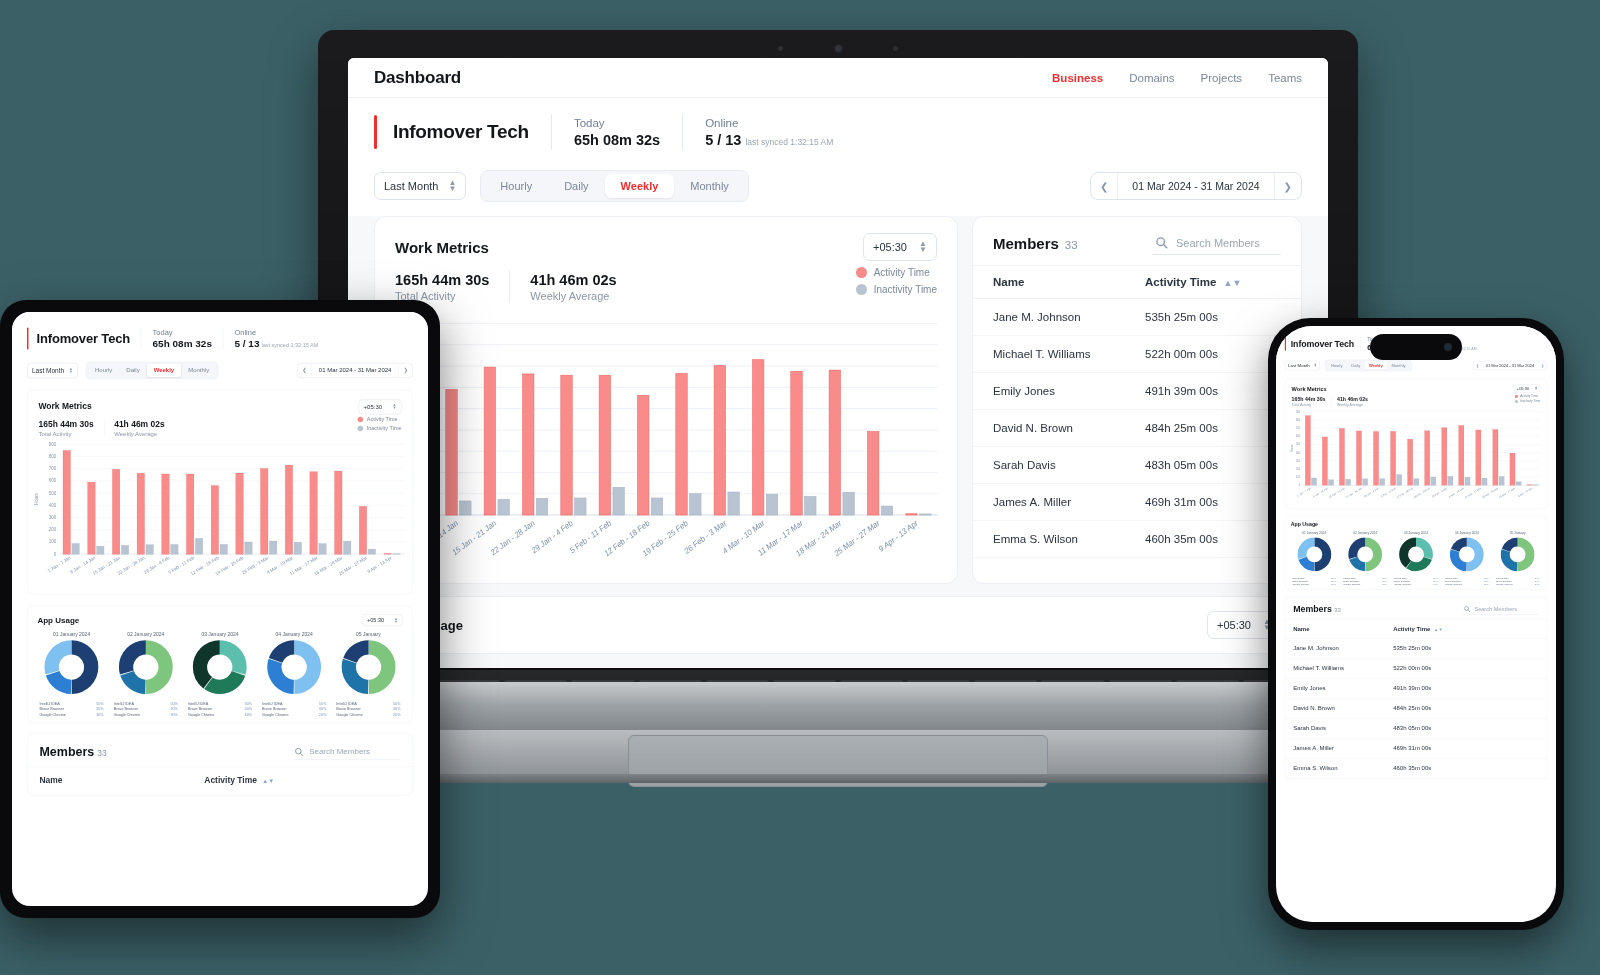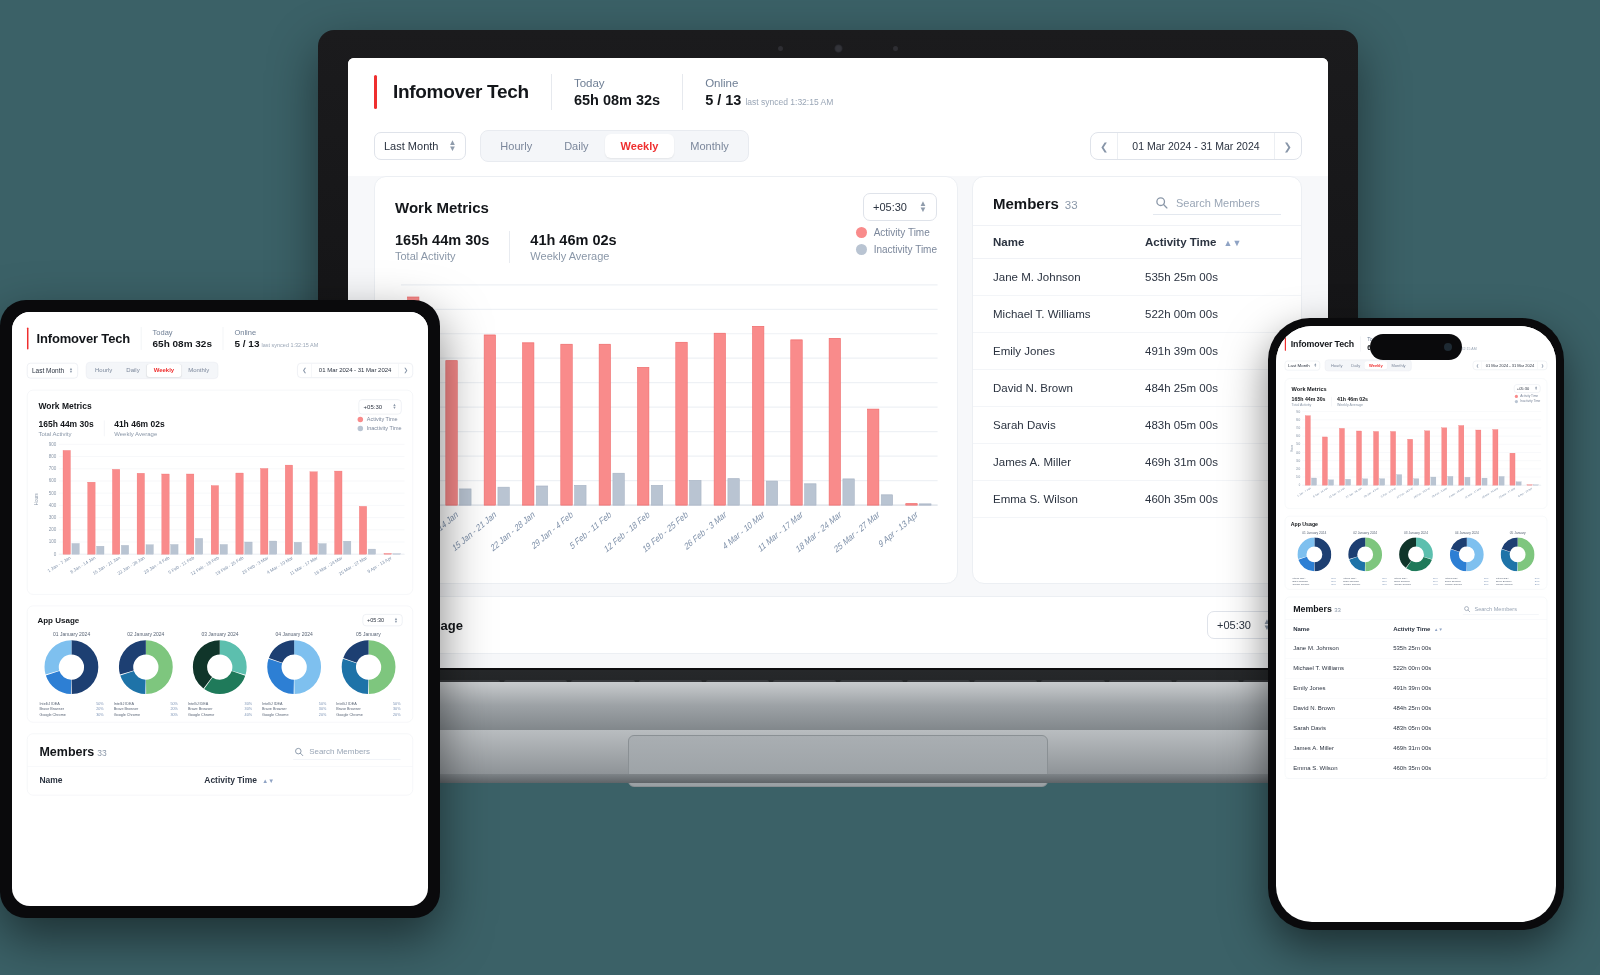--- a/index.html
+++ b/index.html
@@ -164,20 +164,29 @@
   <div class="laptop">
     <div class="laptop-lid">
       <div class="laptop-cam">
         <div class="cam-dot"></div>
         <div class="cam-lens"></div>
         <div class="cam-dot"></div>
       </div>
       <div class="laptop-screen">
         <div class="app">
 
+          <div class="topbar">
+            <div class="app-title">Dashboard</div>
+            <div class="nav">
+              <a href="#" class="active">Business</a>
+              <a href="#">Domains</a>
+              <a href="#">Projects</a>
+              <a href="#">Teams</a>
+            </div>
+          </div>
 
           <div class="brandbar">
             <div class="brand-accent"></div>
             <div class="brand-name">Infomover Tech</div>
             <div class="stat-sep"></div>
             <div>
               <div class="stat-lbl">Today</div>
               <div class="stat-val">65h 08m 32s</div>
             </div>
             <div class="stat-sep"></div>

